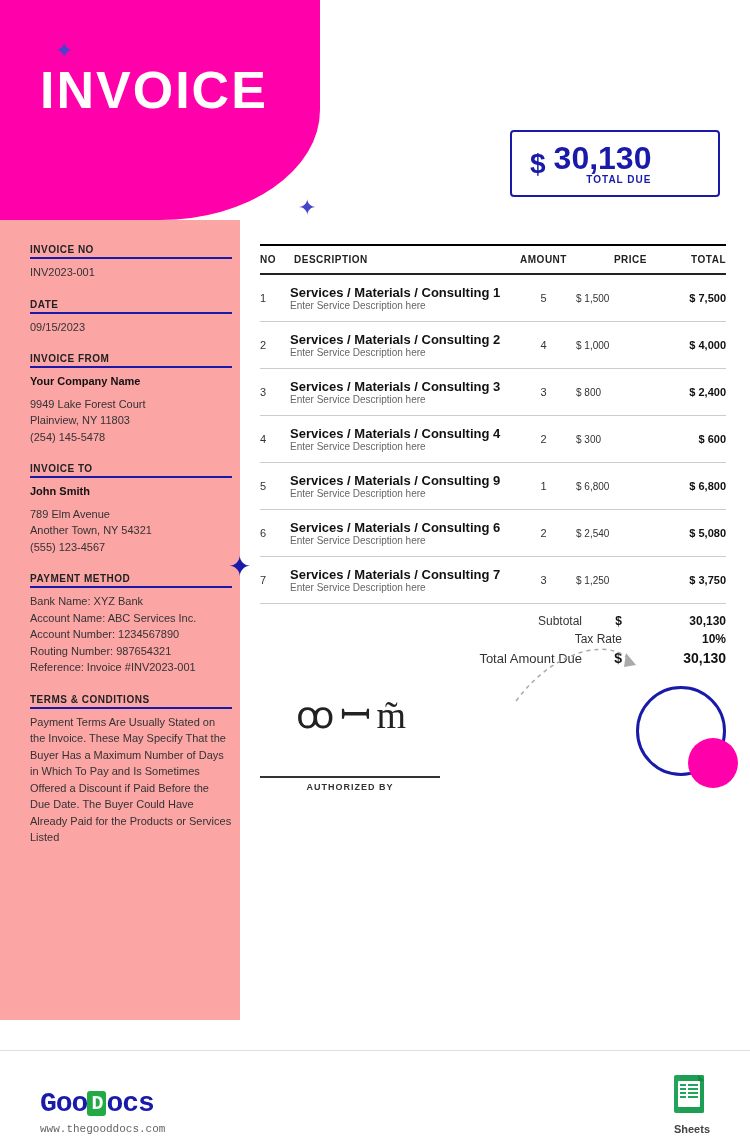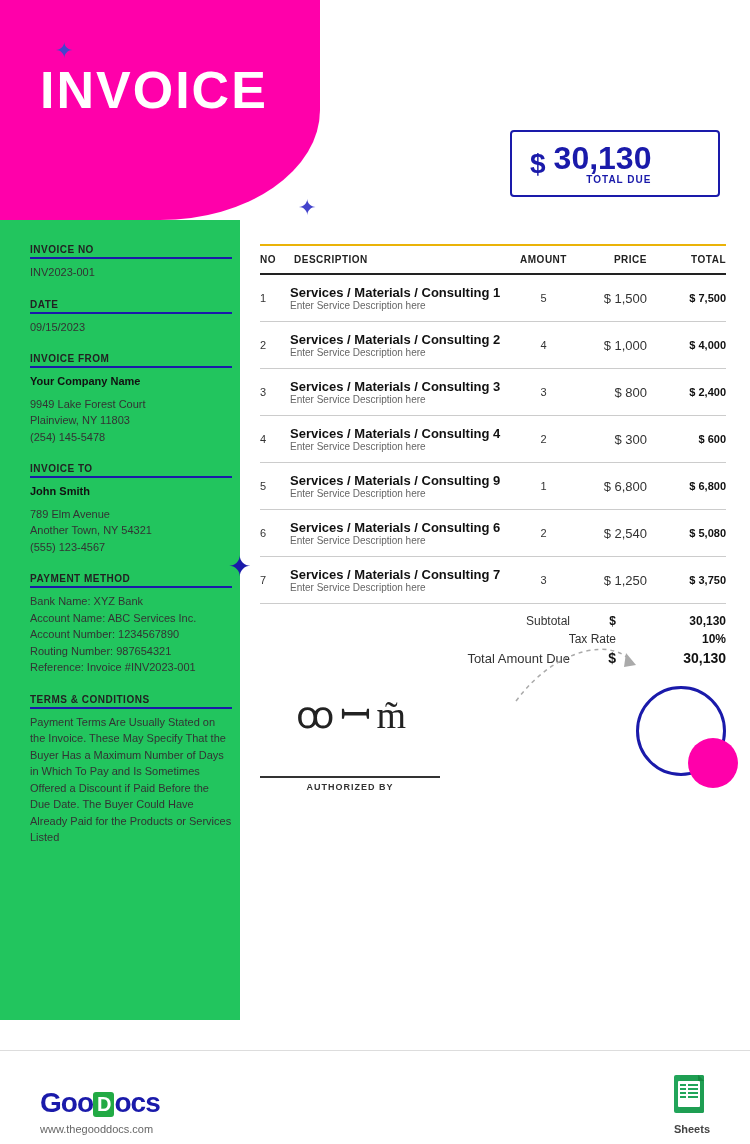--- a/index.html
+++ b/index.html
@@ -120,21 +120,21 @@
     .body-layout {
       display: flex;
       gap: 0;
       padding: 0;
     }
 
     
     .sidebar {
       width: 240px;
       min-width: 240px;
-      background: #22c55e;
+      background: #fca5a5;
       padding: 24px 8px 20px 30px;
       min-height: 800px;
     }
     .sidebar-section {
       margin-bottom: 18px;
     }
     .sidebar-label {
       font-size: 10px;
       font-weight: 700;
       color: #222;
@@ -160,21 +160,21 @@
 
     
     .main-content {
       flex: 1;
       padding: 0 24px 0 20px;
     }
 
     .table-header-row {
       display: grid;
       grid-template-columns: 30px 1fr 65px 75px 75px;
-      border-top: 2px solid #eab308;
+      border-top: 2px solid #000000;
       border-bottom: 2px solid #222;
       padding: 8px 0;
       font-size: 10px;
       font-weight: 700;
       color: #222;
       letter-spacing: 0.5px;
       margin-top: 24px;
     }
     .col-no { text-align: left; }
     .col-desc { text-align: left; padding-left: 4px; }
@@ -202,22 +202,21 @@
     .row-desc-sub {
       font-size: 10px;
       color: #666;
     }
     .row-amount {
       text-align: center;
       font-size: 11px;
       color: #333;
     }
     .row-price {
-      text-align: right;
-      font-size: 13px;
+      font-size: 10px;
       color: #333;
       padding-right: 4px;
     }
     .row-total {
       text-align: right;
       font-size: 11px;
       font-weight: 700;
       color: #111;
     }
 
@@ -225,21 +224,21 @@
     .totals-area {
       margin-top: 10px;
       display: flex;
       flex-direction: column;
       align-items: flex-end;
       gap: 4px;
       padding-right: 0;
     }
     .totals-row {
       display: flex;
-      gap: 30px;
+      gap: 24px;
       align-items: center;
       font-size: 12px;
     }
     .totals-label {
       color: #333;
       font-weight: 400;
       min-width: 100px;
       text-align: right;
     }
     .totals-value {
@@ -311,20 +310,21 @@
       display: flex;
       justify-content: space-between;
       align-items: flex-end;
       border-top: 1px solid #ddd;
       margin-top: 30px;
     }
     .footer-logo {
       display: flex;
       flex-direction: column;
       gap: 4px;
+      font-family: Liberation Mono, monospace;
     }
     .footer-url {
       font-size: 11px;
       color: #666;
     }
     .sheets-icon-area {
       display: flex;
       flex-direction: column;
       align-items: center;
       gap: 4px;

